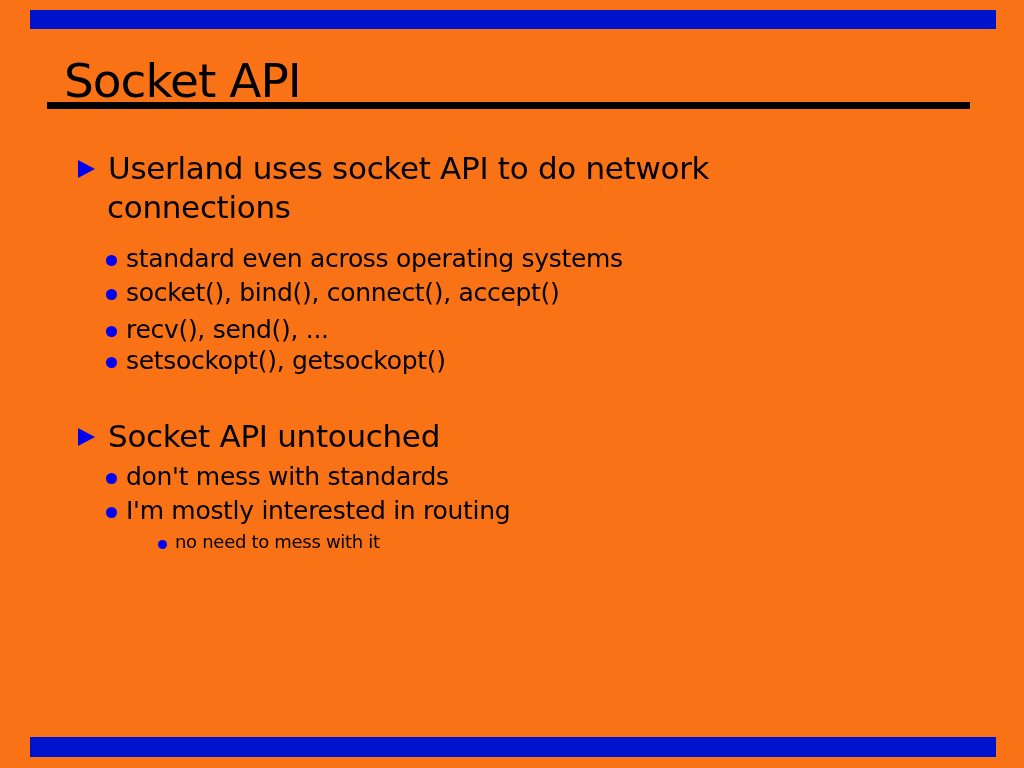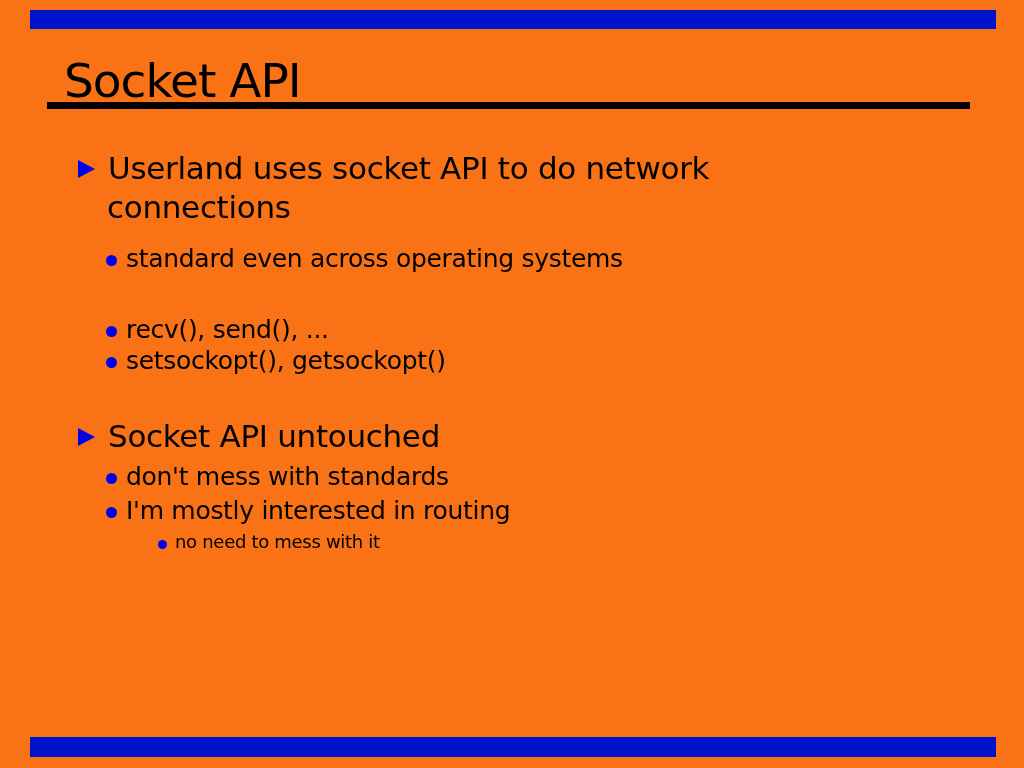--- a/index.html
+++ b/index.html
@@ -67,20 +67,24 @@
   <div class="row l1" style="left:78px;top:153px;">
     <span class="tri"></span>
     <span>Userland uses socket API to do network</span>
   </div>
   <div class="l1-cont" style="top:192px;">connections</div>
 
   <div class="row l2" style="top:246px;">
     <span class="dot"></span>
     <span>standard even across operating systems</span>
   </div>
+  <div class="row l2" style="top:280px;">
+    <span class="dot"></span>
+    <span>socket(), bind(), connect(), accept()</span>
+  </div>
   <div class="row l2" style="top:317px;">
     <span class="dot"></span>
     <span>recv(), send(), ...</span>
   </div>
   <div class="row l2" style="top:348px;">
     <span class="dot"></span>
     <span>setsockopt(), getsockopt()</span>
   </div>
 
   <div class="row l1" style="left:78px;top:421px;">

